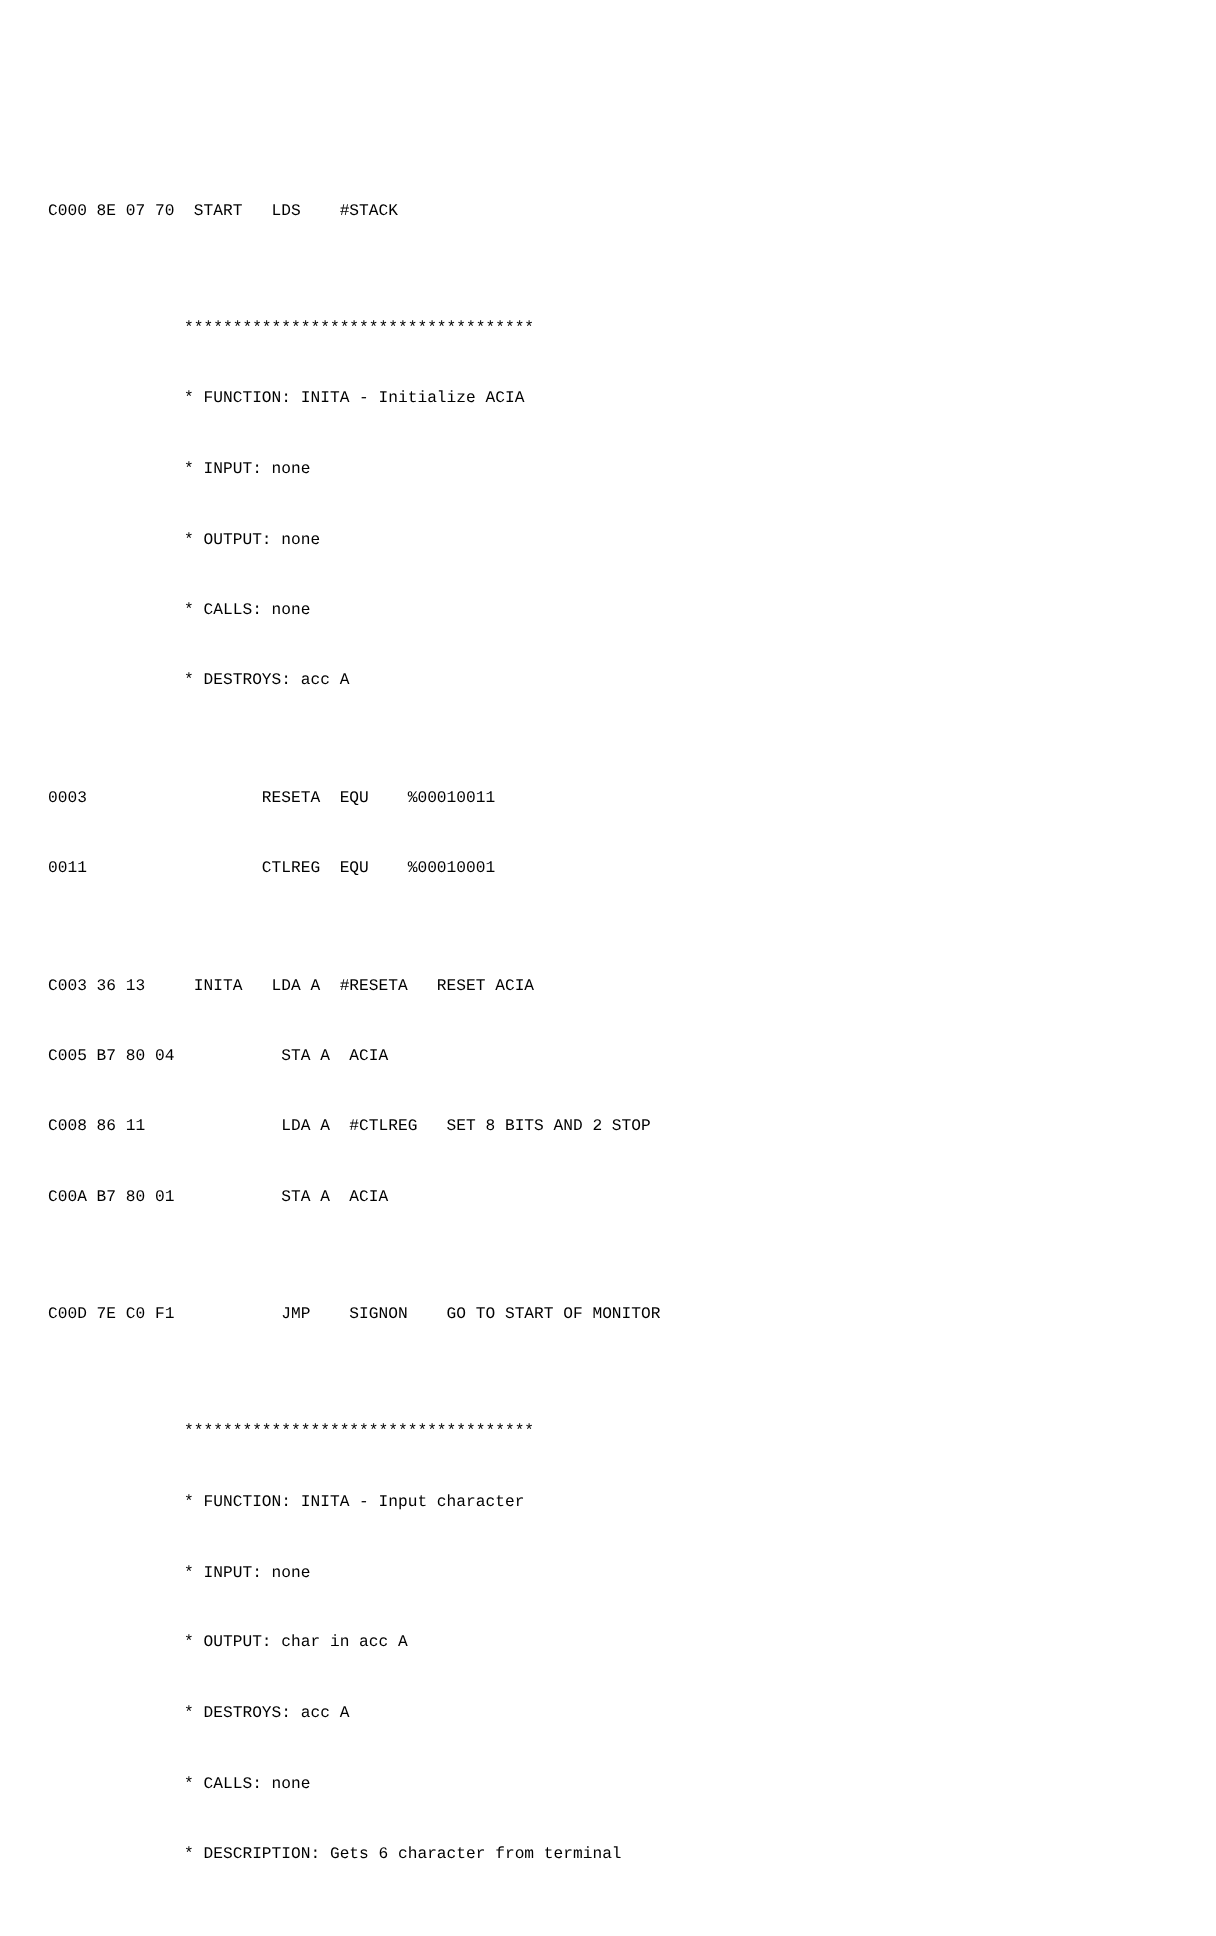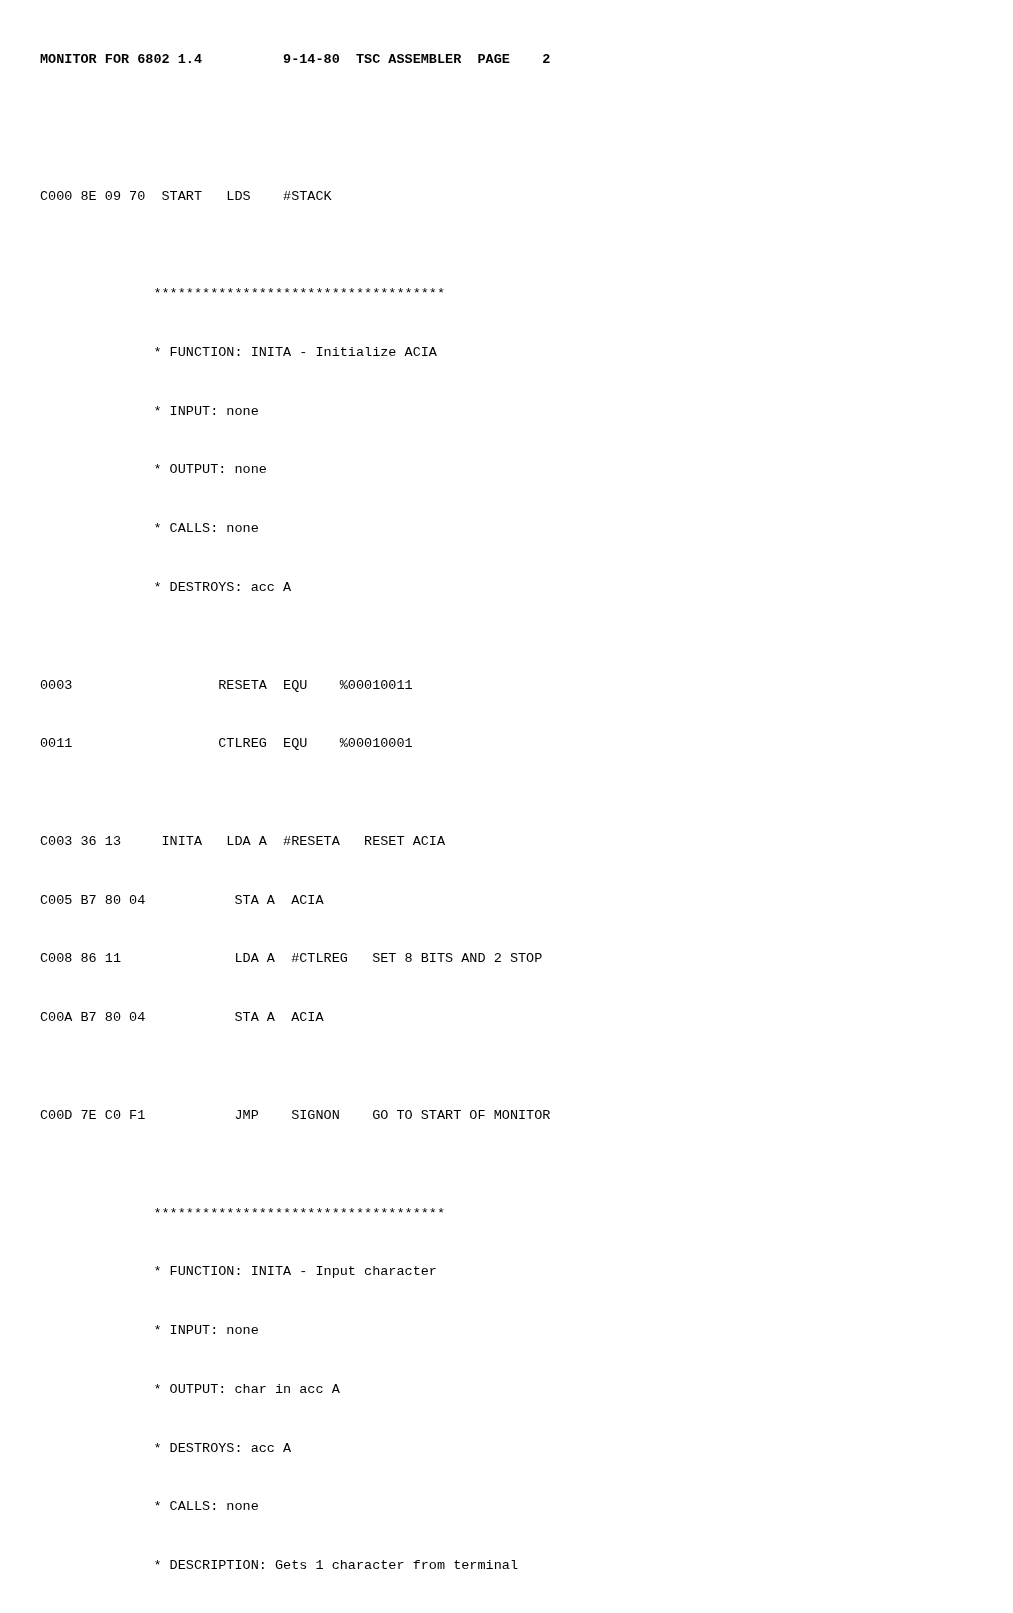--- a/index.html
+++ b/index.html
@@ -24,25 +24,24 @@
       line-height: 1.45;
     }
     .bold {
       font-weight: bold;
     }
   </style>
 </head>
 <body>
 
 <div class="page-content">
-<span class="bold">MONITOR FOR 6802 1.4          9-14-80  TSC ASSEMBLER  PAGE    2</span>
 <br>
 <br>
 <br>
-<span>C000 8E 09 70  START   LDS    #STACK</span>
+<span>C000 8E 07 70  START   LDS    #STACK</span>
 <br>
 <br>
 <span>              ************************************</span>
 <br>
 <span>              * FUNCTION: INITA - Initialize ACIA</span>
 <br>
 <span>              * INPUT: none</span>
 <br>
 <span>              * OUTPUT: none</span>
 <br>
@@ -55,39 +54,39 @@
 <br>
 <span>0011                  CTLREG  EQU    %00010001</span>
 <br>
 <br>
 <span>C003 36 13     INITA   LDA A  #RESETA   RESET ACIA</span>
 <br>
 <span>C005 B7 80 04           STA A  ACIA</span>
 <br>
 <span>C008 86 11              LDA A  #CTLREG   SET 8 BITS AND 2 STOP</span>
 <br>
-<span>C00A B7 80 04           STA A  ACIA</span>
+<span>C00A B7 80 01           STA A  ACIA</span>
 <br>
 <br>
 <span>C00D 7E C0 F1           JMP    SIGNON    GO TO START OF MONITOR</span>
 <br>
 <br>
 <span>              ************************************</span>
 <br>
 <span>              * FUNCTION: INITA - Input character</span>
 <br>
 <span>              * INPUT: none</span>
 <br>
 <span>              * OUTPUT: char in acc A</span>
 <br>
 <span>              * DESTROYS: acc A</span>
 <br>
 <span>              * CALLS: none</span>
 <br>
-<span>              * DESCRIPTION: Gets 1 character from terminal</span>
+<span>              * DESCRIPTION: Gets 6 character from terminal</span>
 <br>
 <br>
 
 <br>
 
 <br>
 
 <br>
 
 <br>

